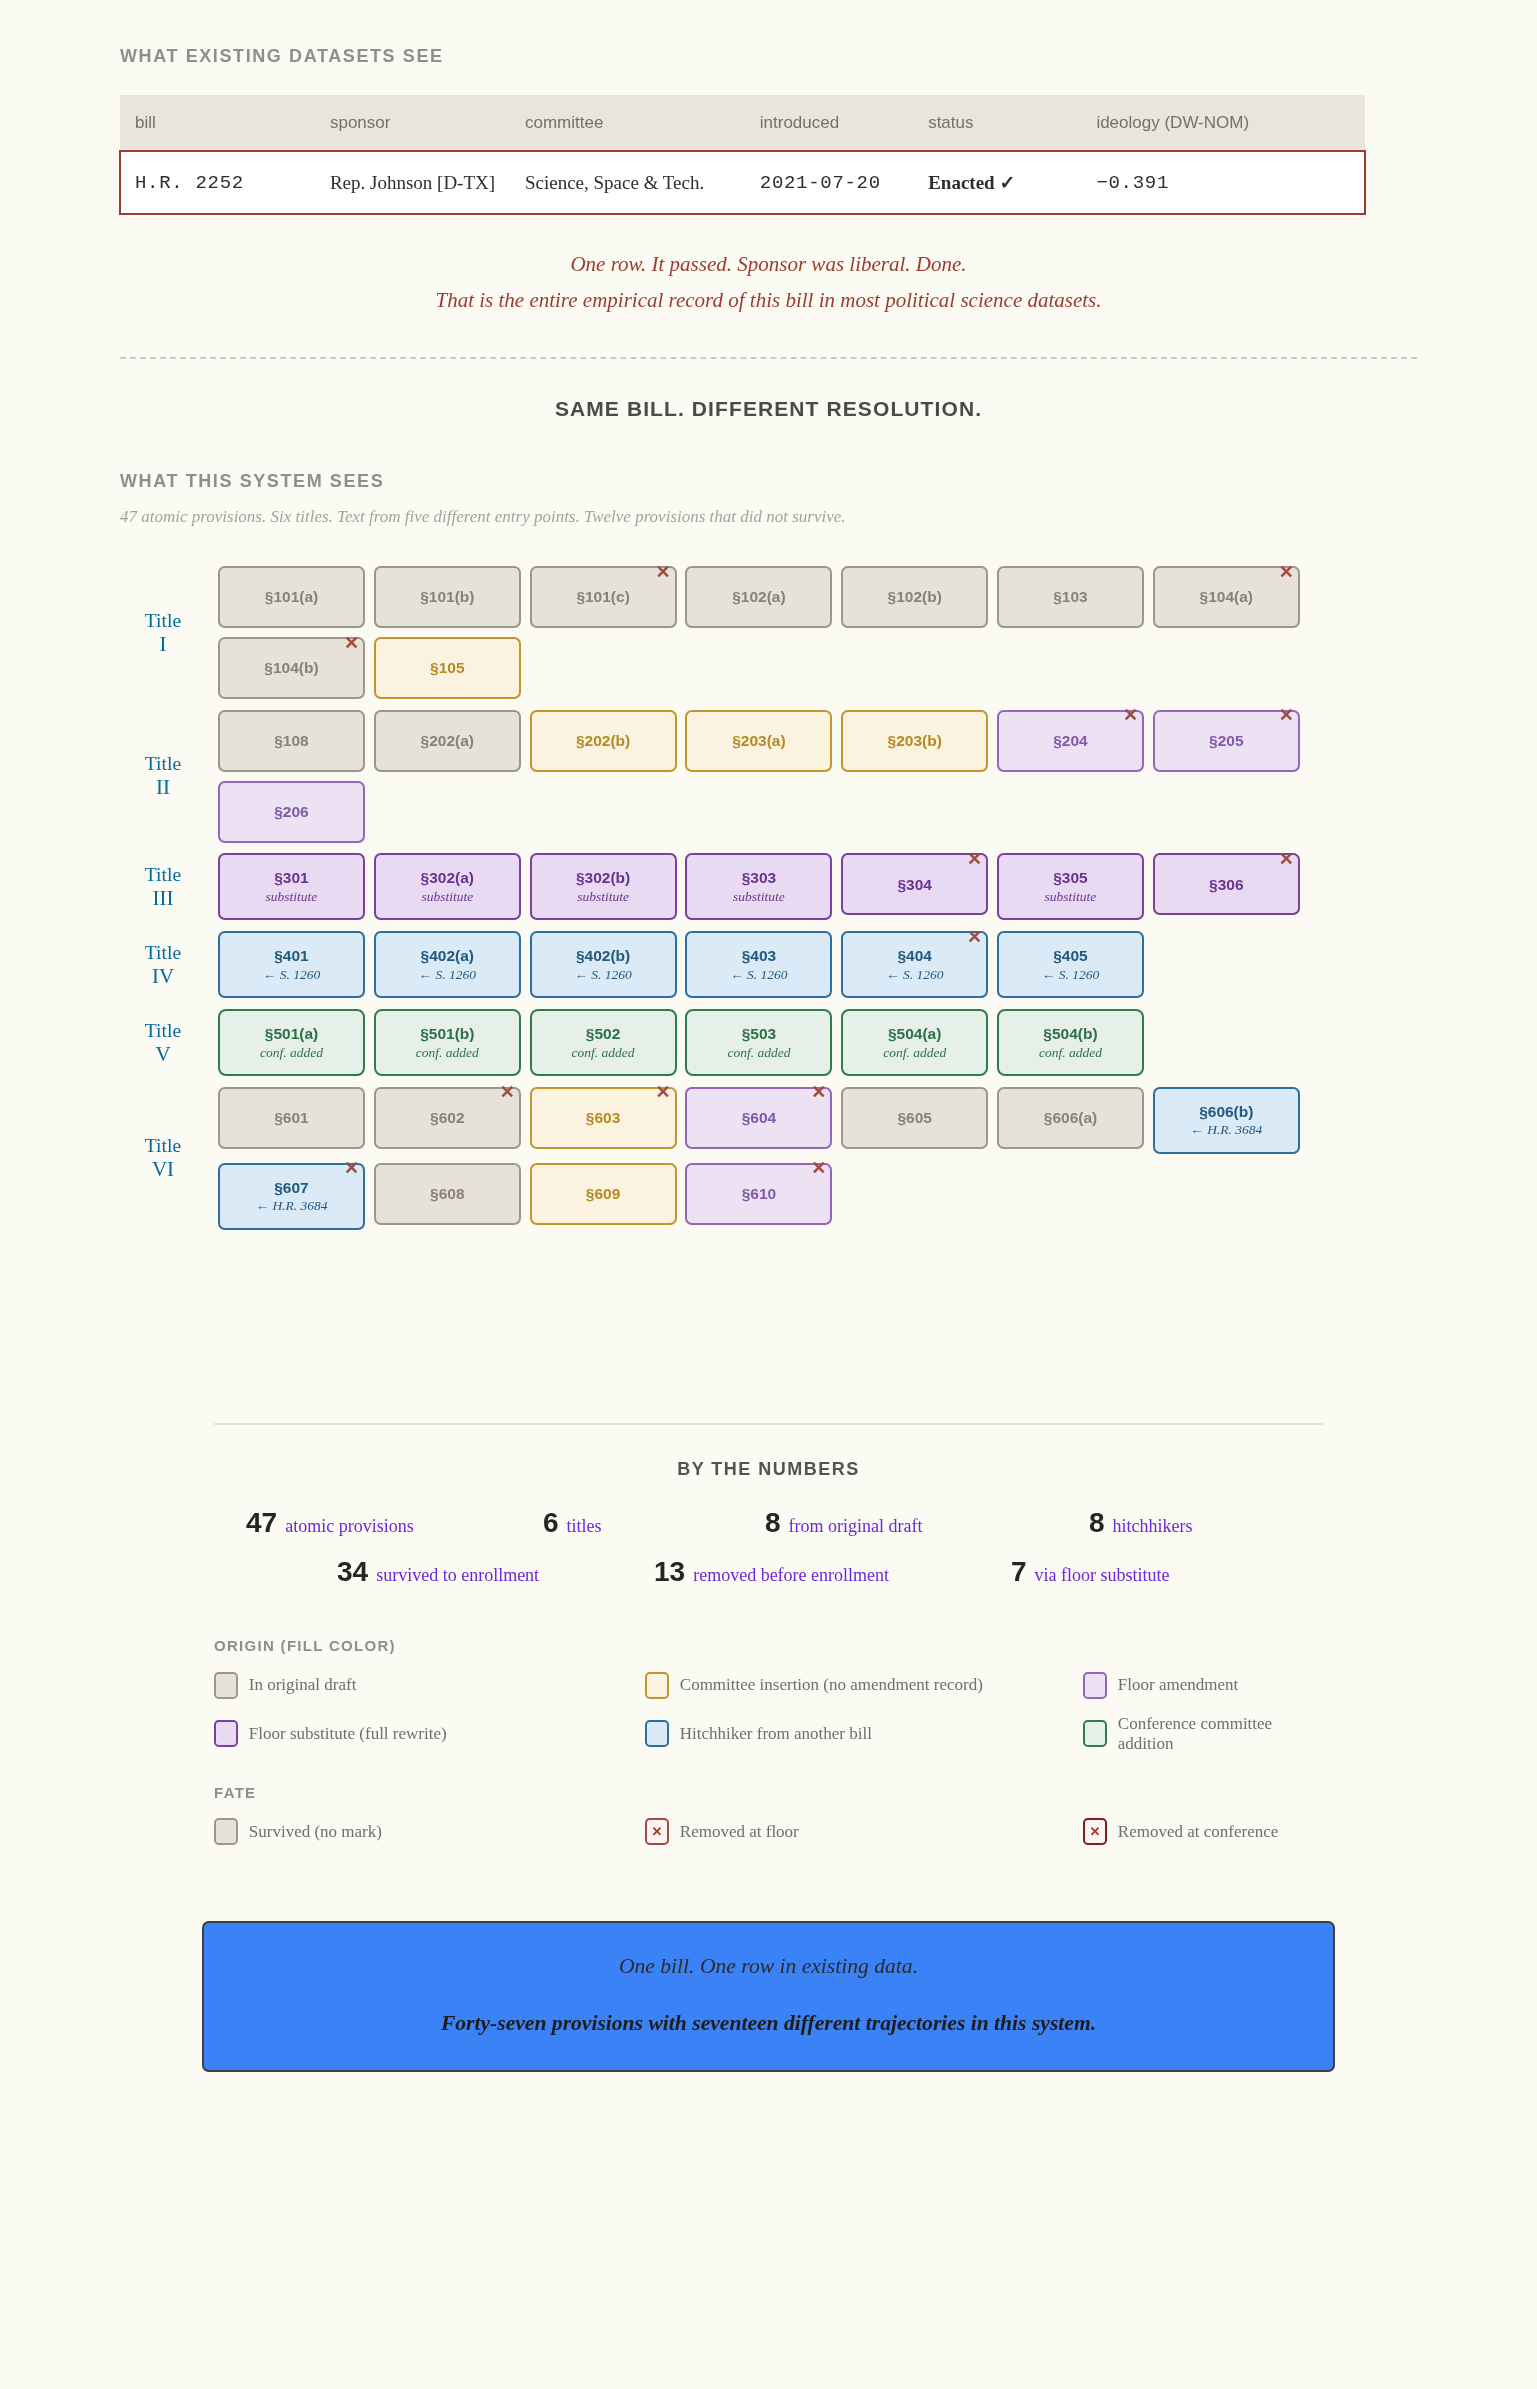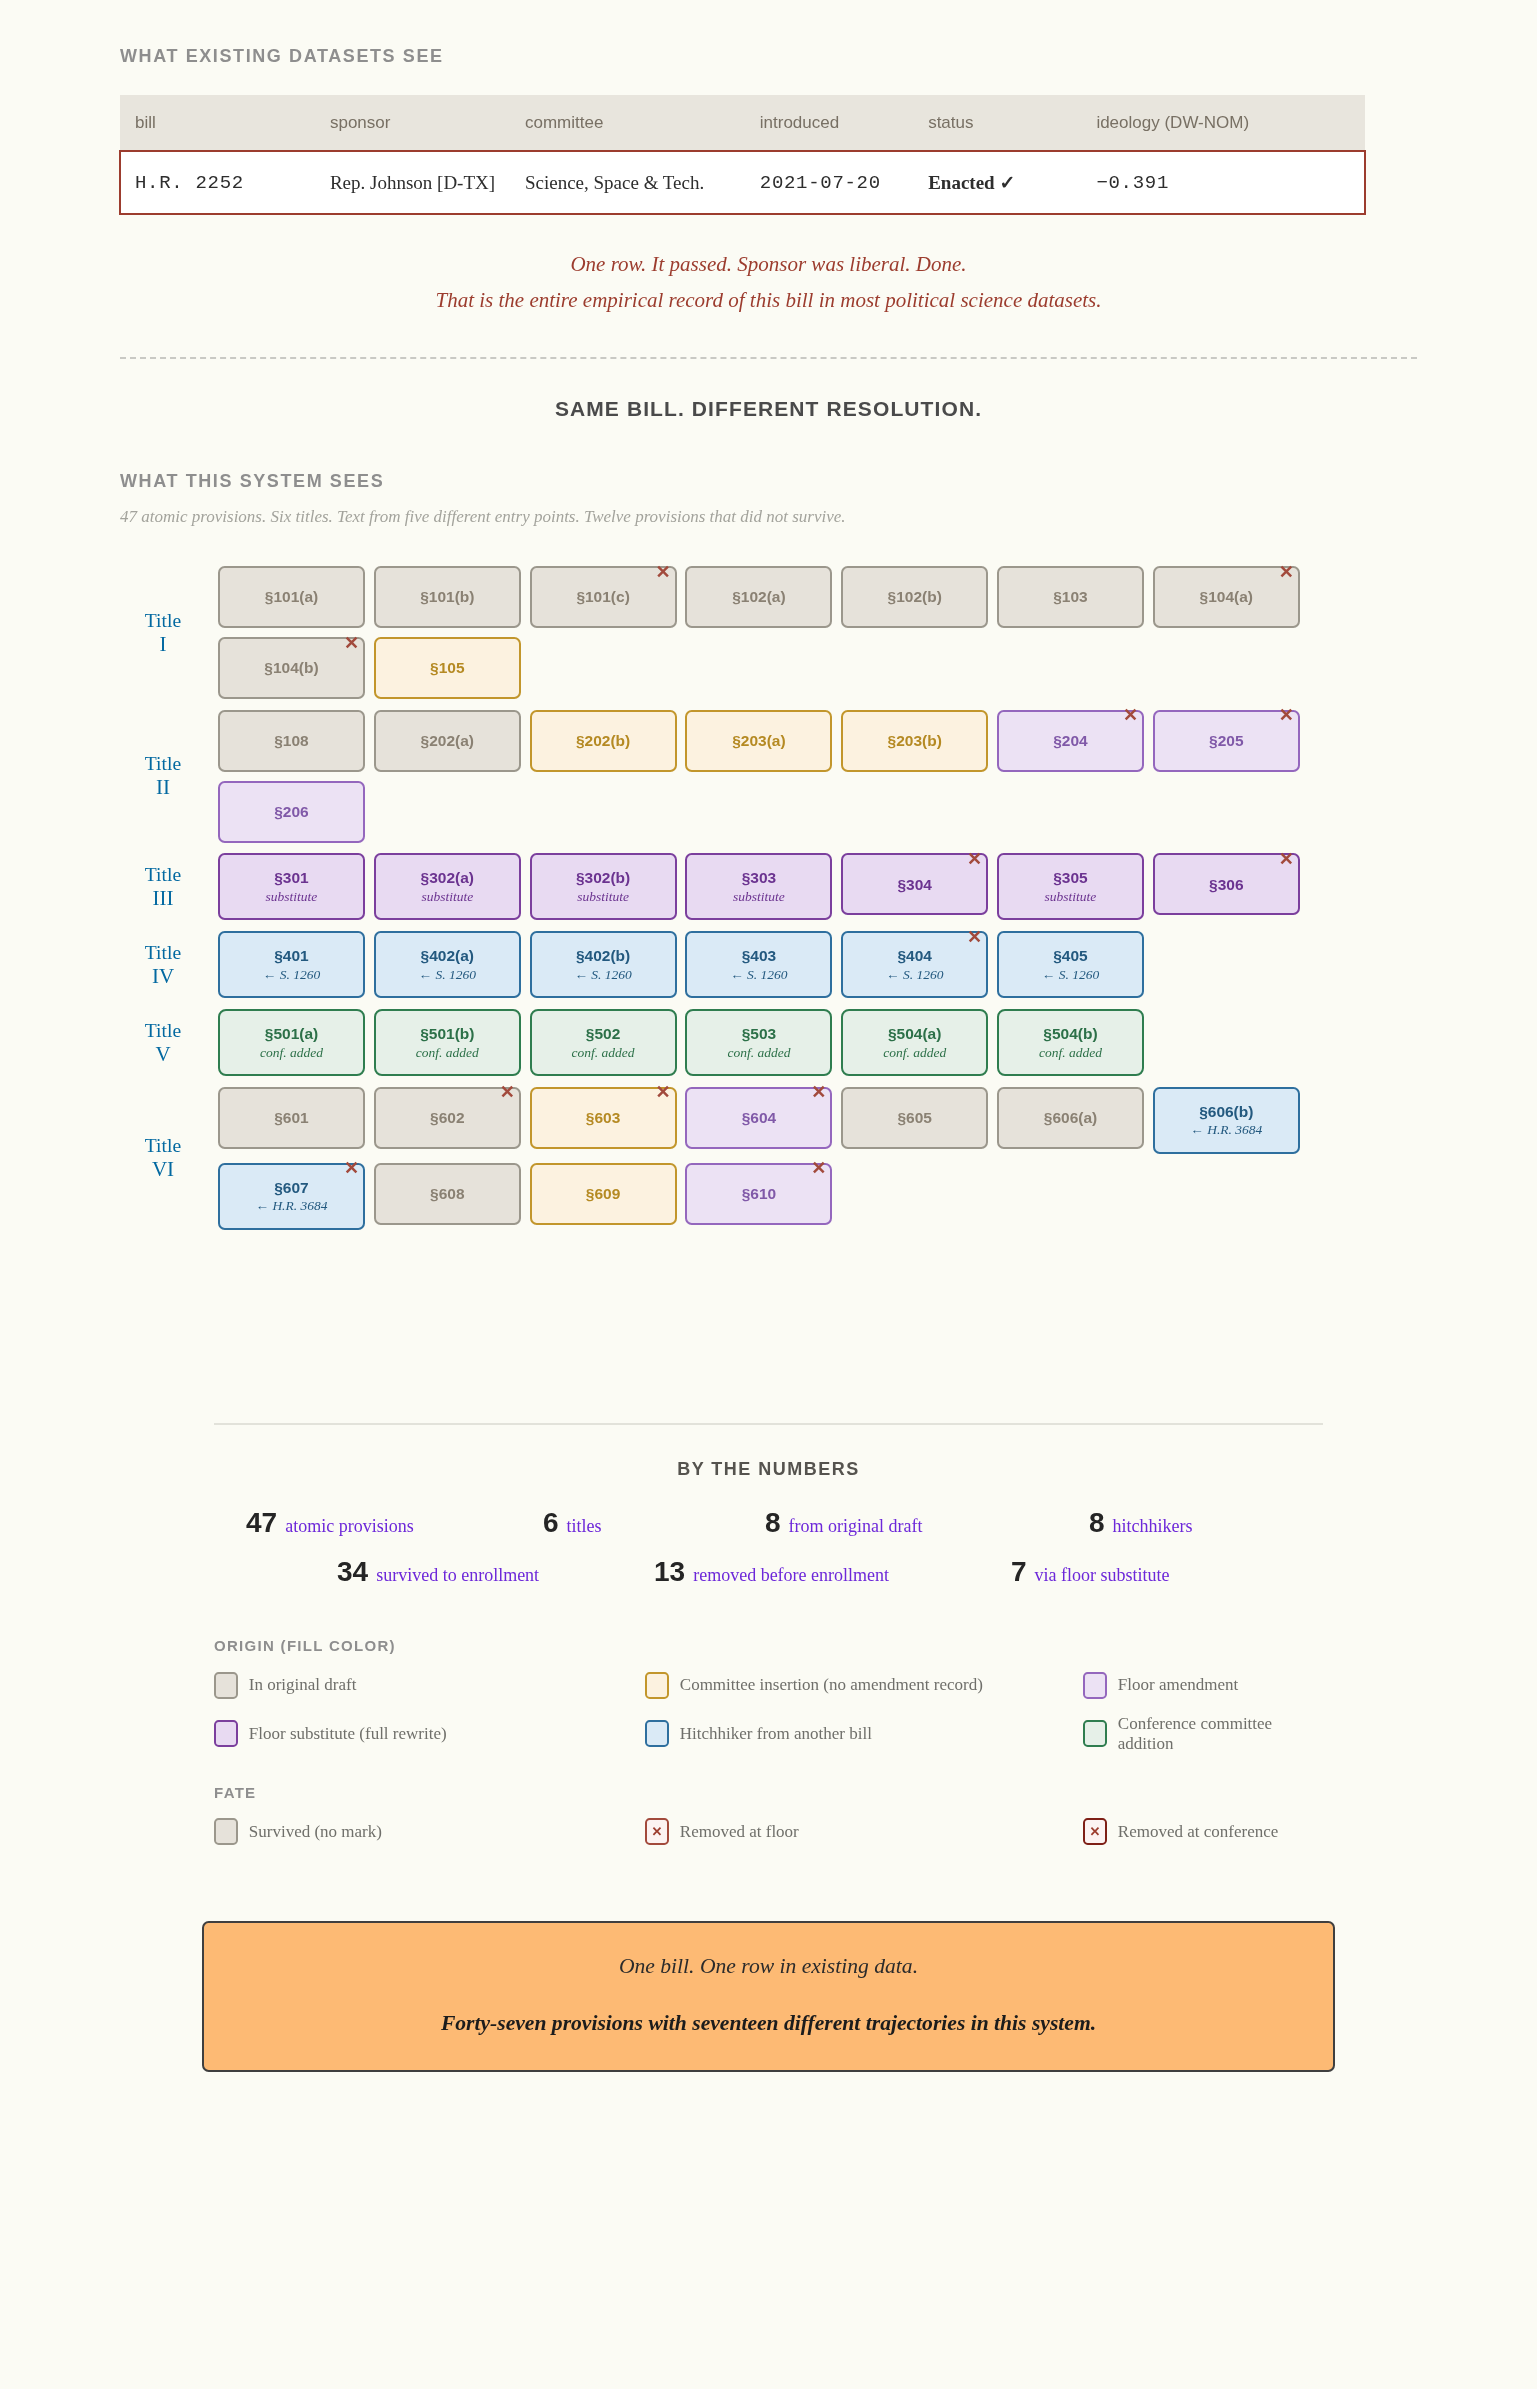--- a/index.html
+++ b/index.html
@@ -257,21 +257,21 @@
     font-size: 13px; font-weight: bold; color:#9c3c2e; line-height:1;
   }
   .legend-lbl { font-size: 17px; color: #6f6f6a; }
   .legend-fate { margin-top: 30px; }
 
   
   .conclusion {
     margin: 76px 190px 0 190px;
     border: 2.7px solid #3f3f3f;
     border-radius: 6.7px;
-    background: #fdba74;
+    background: #3b82f6;
     padding: 31px 27px 34px 27px;
     text-align: center;
   }
   .conc-l1 { font-style: italic; font-size: 21.6px; color: #2b2b2b; }
   .conc-l2 { font-style: italic; font-weight: bold; font-size: 21.6px; color: #1c1c1c; margin-top: 32px; }
 </style>
 </head>
 <body>
 
 <div class="page">

